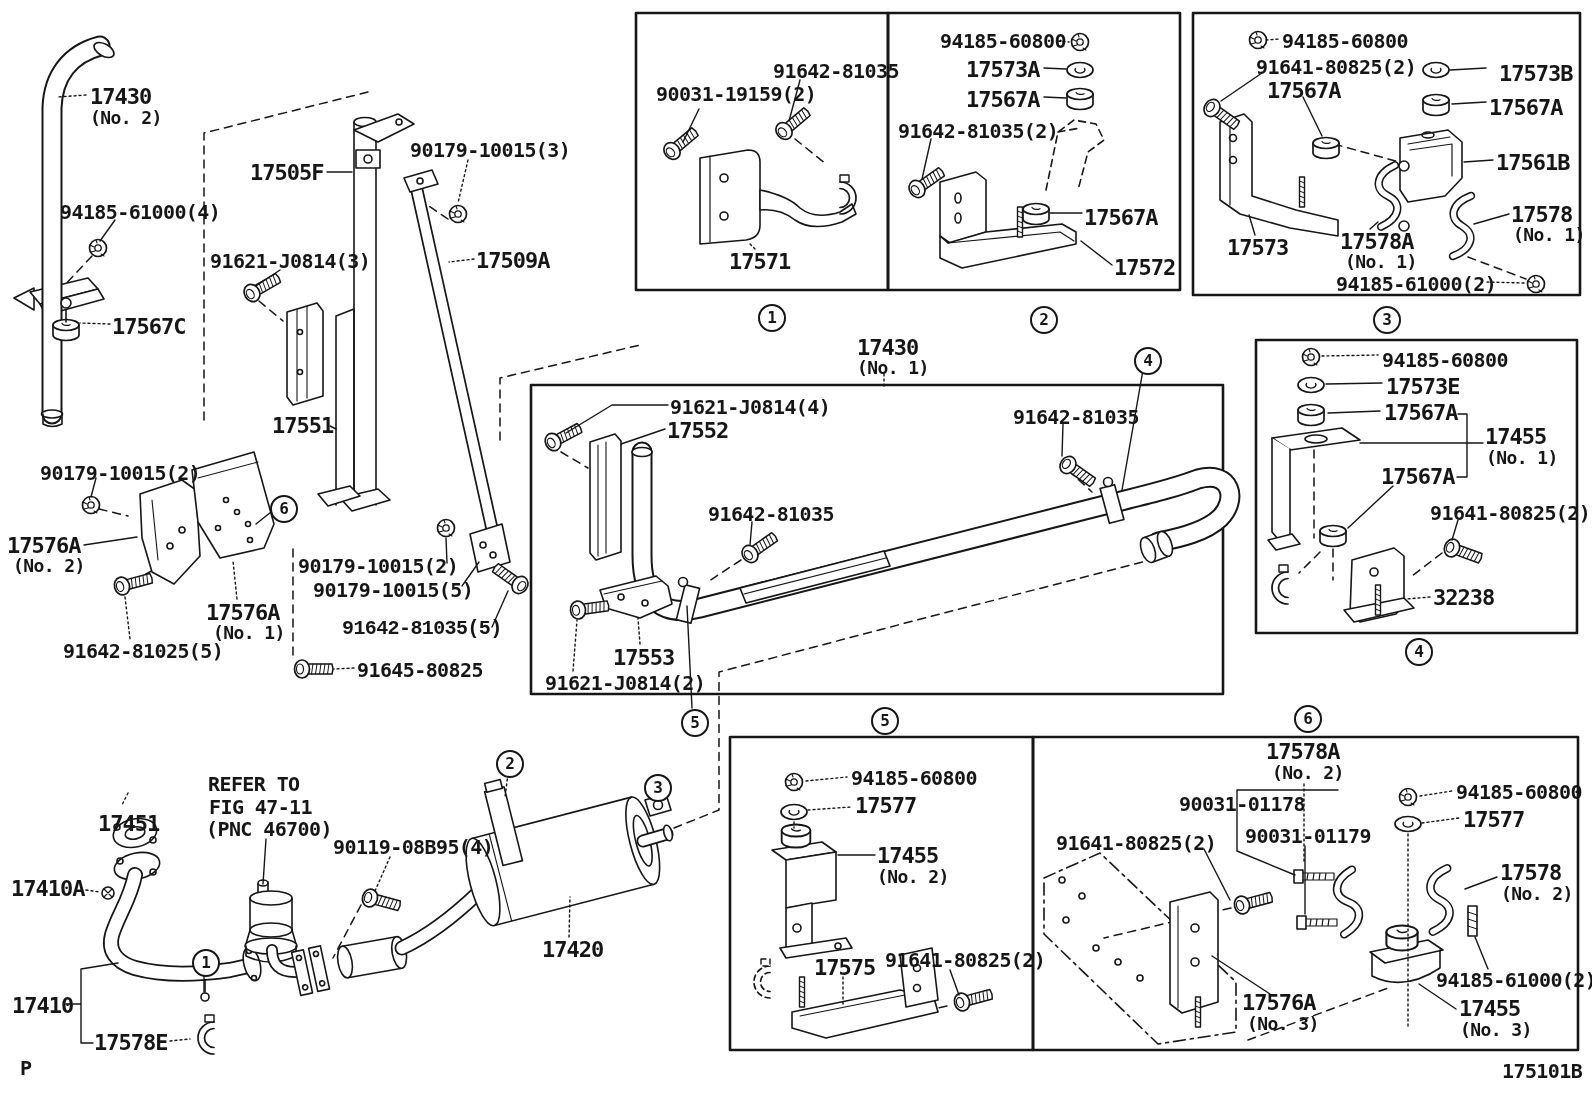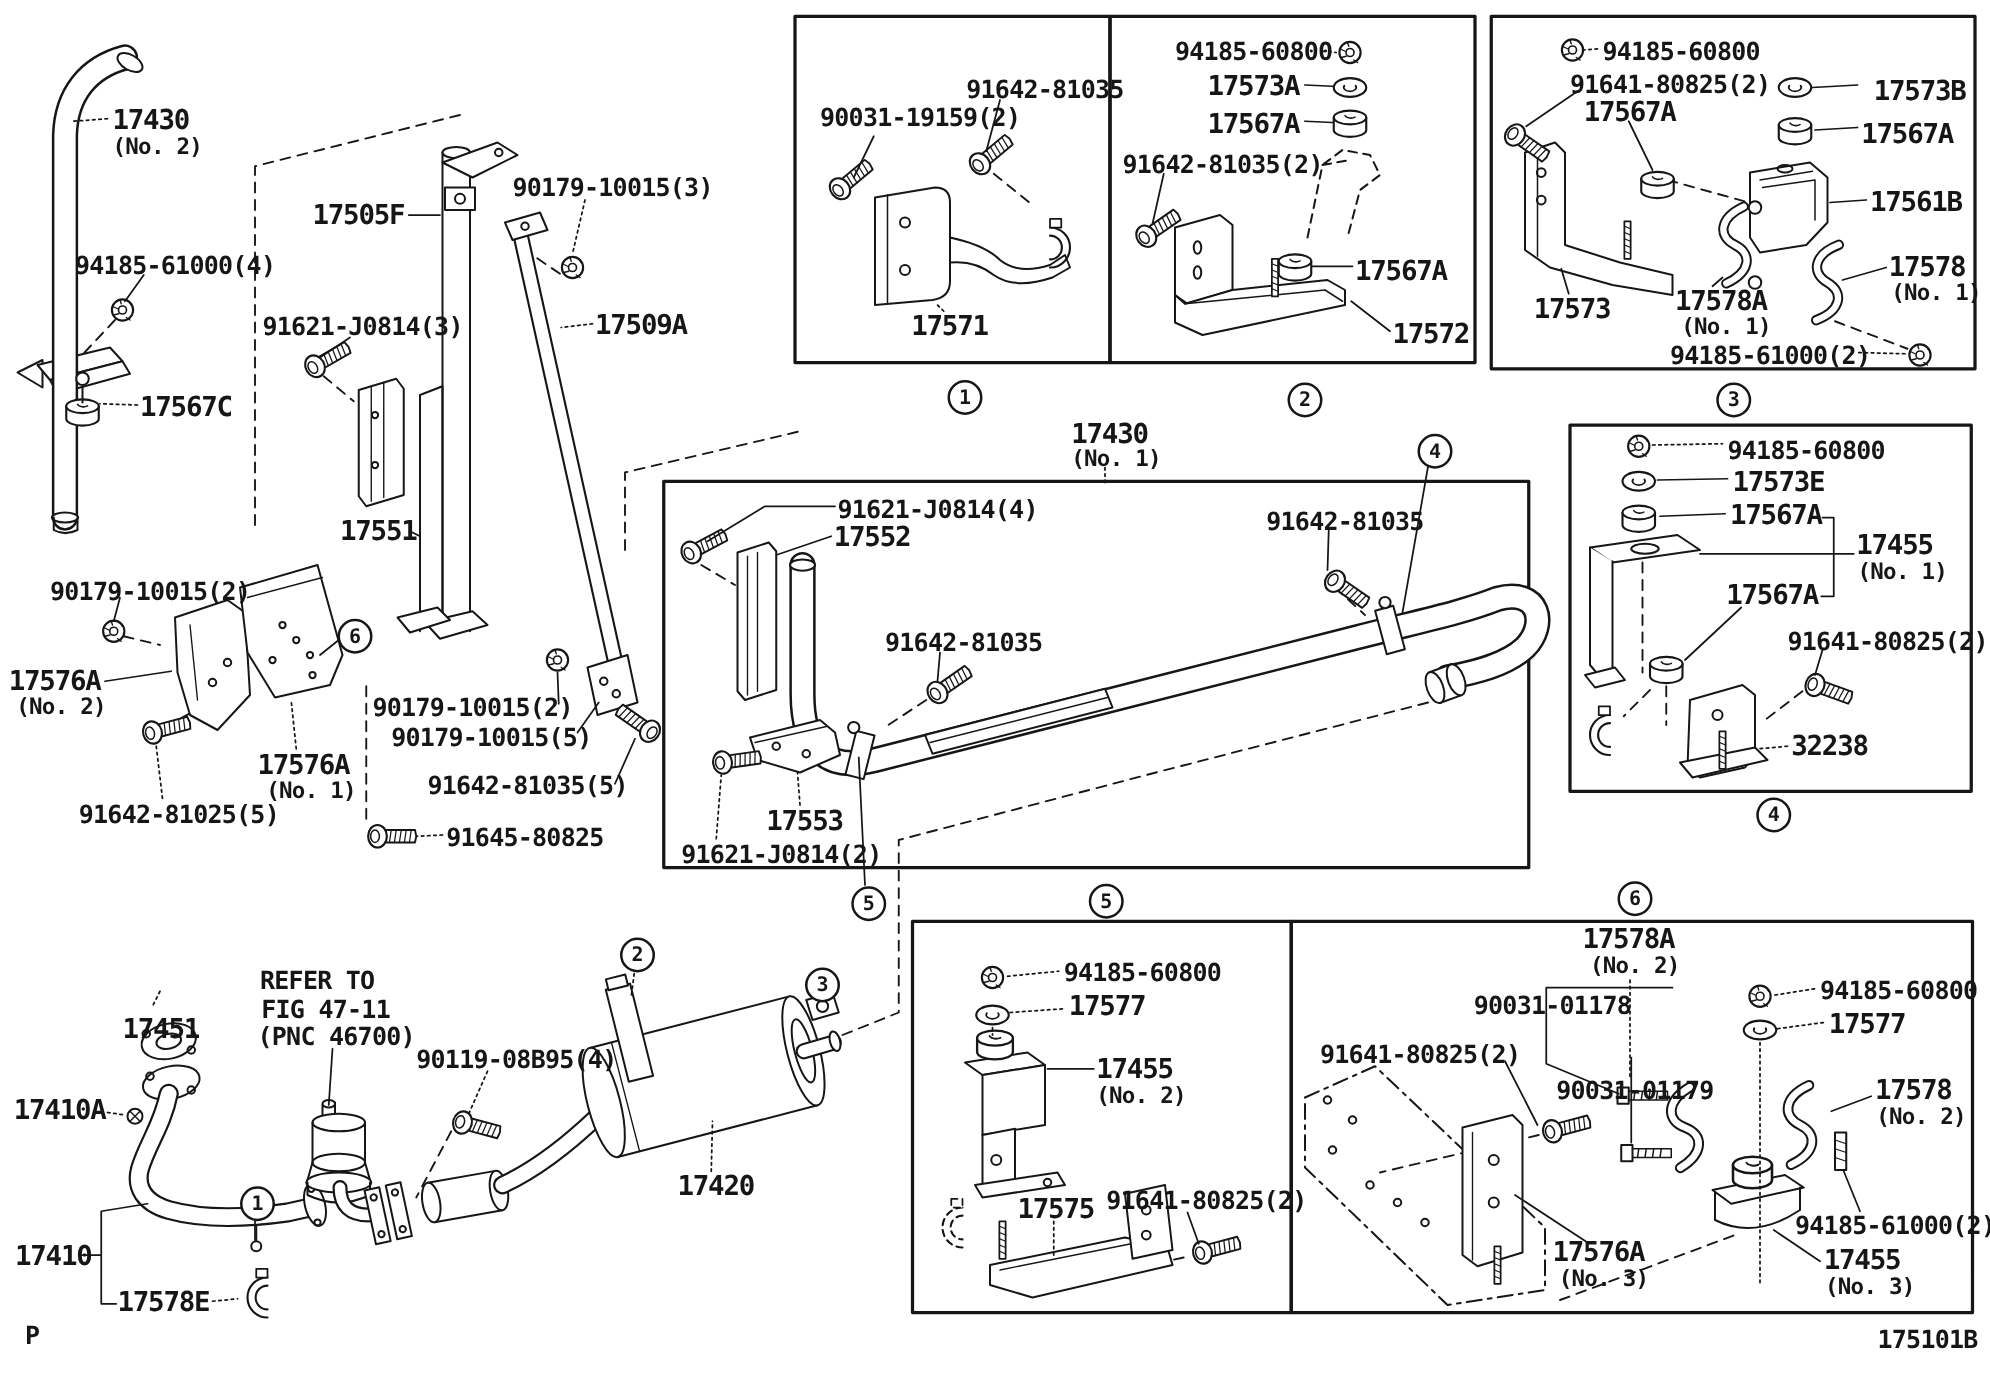--- a/index.html
+++ b/index.html
@@ -488,21 +488,21 @@
       <div class="lbl p" style="left: 476px; top: 249px;">17509A</div>
       <div class="lbl p" style="left: 272px; top: 414px;">17551</div>
       <div class="lbl h" style="left: 40px; top: 463px;">90179-10015(2)</div>
       <div class="lbl p" style="left: 7px; top: 534px;">17576A</div>
       <div class="lbl s" style="left: 13px; top: 557px;">(No. 2)</div>
       <div class="lbl p" style="left: 206px; top: 601px;">17576A</div>
       <div class="lbl s" style="left: 213px; top: 624px;">(No. 1)</div>
       <div class="lbl h" style="left: 63px; top: 641px;">91642-81025(5)</div>
       <div class="lbl h" style="left: 298px; top: 556px;">90179-10015(2)</div>
       <div class="lbl h" style="left: 313px; top: 580px;">90179-10015(5)</div>
-      <div class="lbl h" style="left: 342px; top: 618px;">91642-81035(5)</div>
+      <div class="lbl h" style="left: 342px; top: 618px; font-family: Liberation Mono, monospace;">91642-81035(5)</div>
       <div class="lbl h" style="left: 357px; top: 660px;">91645-80825</div>
       <div class="lbl h" style="left: 656px; top: 84px;">90031-19159(2)</div>
       <div class="lbl h" style="left: 773px; top: 61px;">91642-81035</div>
       <div class="lbl p" style="left: 729px; top: 250px;">17571</div>
       <div class="lbl h" style="left: 940px; top: 31px;">94185-60800</div>
       <div class="lbl p" style="left: 966px; top: 58px;">17573A</div>
       <div class="lbl p" style="left: 966px; top: 88px;">17567A</div>
       <div class="lbl h" style="left: 898px; top: 121px;">91642-81035(2)</div>
       <div class="lbl p" style="left: 1084px; top: 206px;">17567A</div>
       <div class="lbl p" style="left: 1114px; top: 256px;">17572</div>
@@ -545,21 +545,21 @@
       <div class="lbl p" style="left: 542px; top: 938px;">17420</div>
       <div class="lbl h" style="left: 851px; top: 768px;">94185-60800</div>
       <div class="lbl p" style="left: 855px; top: 794px;">17577</div>
       <div class="lbl p" style="left: 877px; top: 844px;">17455</div>
       <div class="lbl s" style="left: 877px; top: 868px;">(No. 2)</div>
       <div class="lbl p" style="left: 814px; top: 956px;">17575</div>
       <div class="lbl h" style="left: 885px; top: 950px;">91641-80825(2)</div>
       <div class="lbl p" style="left: 1266px; top: 740px;">17578A</div>
       <div class="lbl s" style="left: 1272px; top: 764px;">(No. 2)</div>
       <div class="lbl h" style="left: 1179px; top: 794px;">90031-01178</div>
-      <div class="lbl h" style="left: 1245px; top: 826px; margin-top: 36px;">90031-01179</div>
+      <div class="lbl h" style="left: 1245px; top: 826px;">90031-01179</div>
       <div class="lbl h" style="left: 1056px; top: 833px;">91641-80825(2)</div>
       <div class="lbl p" style="left: 1242px; top: 991px;">17576A</div>
       <div class="lbl s" style="left: 1247px; top: 1015px;">(No. 3)</div>
       <div class="lbl h" style="left: 1456px; top: 782px;">94185-60800</div>
       <div class="lbl p" style="left: 1463px; top: 808px;">17577</div>
       <div class="lbl p" style="left: 1500px; top: 861px;">17578</div>
       <div class="lbl s" style="left: 1501px; top: 885px;">(No. 2)</div>
       <div class="lbl h" style="left: 1436px; top: 970px;">94185-61000(2)</div>
       <div class="lbl p" style="left: 1459px; top: 997px;">17455</div>
       <div class="lbl s" style="left: 1460px; top: 1021px;">(No. 3)</div>

